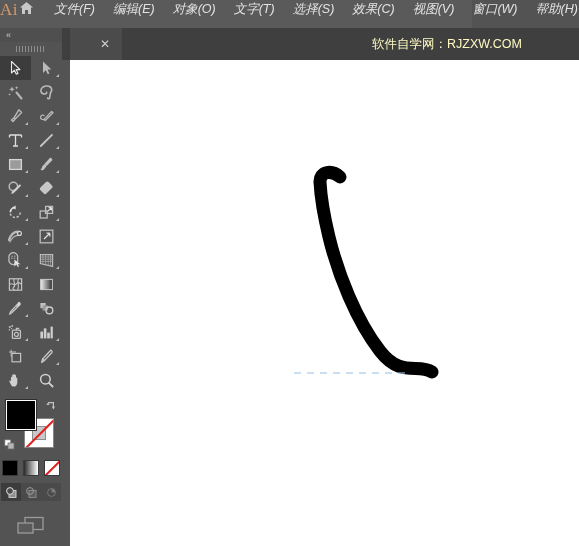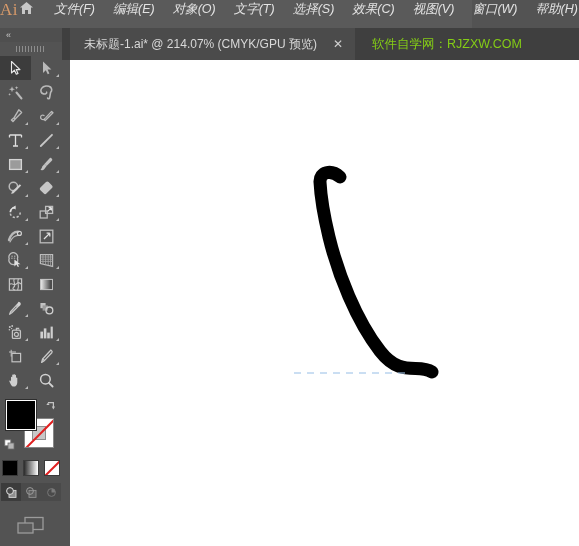--- a/index.html
+++ b/index.html
@@ -100,21 +100,21 @@
     line-height: 1;
     cursor: pointer;
   }
   .watermark {
     position: absolute;
     left: 372px; top: 0;
     height: 32px;
     display: flex;
     align-items: center;
     font-size: 12.5px;
-    color: #84cc16;
+    color: #fef9c3;
     white-space: nowrap;
   }
 
   
   .toolbar {
     position: absolute;
     left: 0; top: 28px;
     width: 62px; height: 518px;
     background: #535353;
     z-index: 5;
@@ -319,21 +319,20 @@
       <div class="menu-item">效果(C)</div>
       <div class="menu-item">视图(V)</div>
       <div class="menu-item">窗口(W)</div>
       <div class="menu-item">帮助(H)</div>
     </div>
   </div>
 
   <div class="tabbar">
     <div class="tabbar-left-stub"></div>
     <div class="tab-active">
-      <span class="tab-title">未标题-1.ai* @ 214.07% (CMYK/GPU 预览)</span>
       <span class="tab-close">✕</span>
     </div>
     <div class="watermark">软件自学网：RJZXW.COM</div>
   </div>
 
   <div class="toolbar">
 
     <div class="tb-collapse">«</div>
     <div class="tb-grip">
       <div class="tb-grip-inner"></div>

